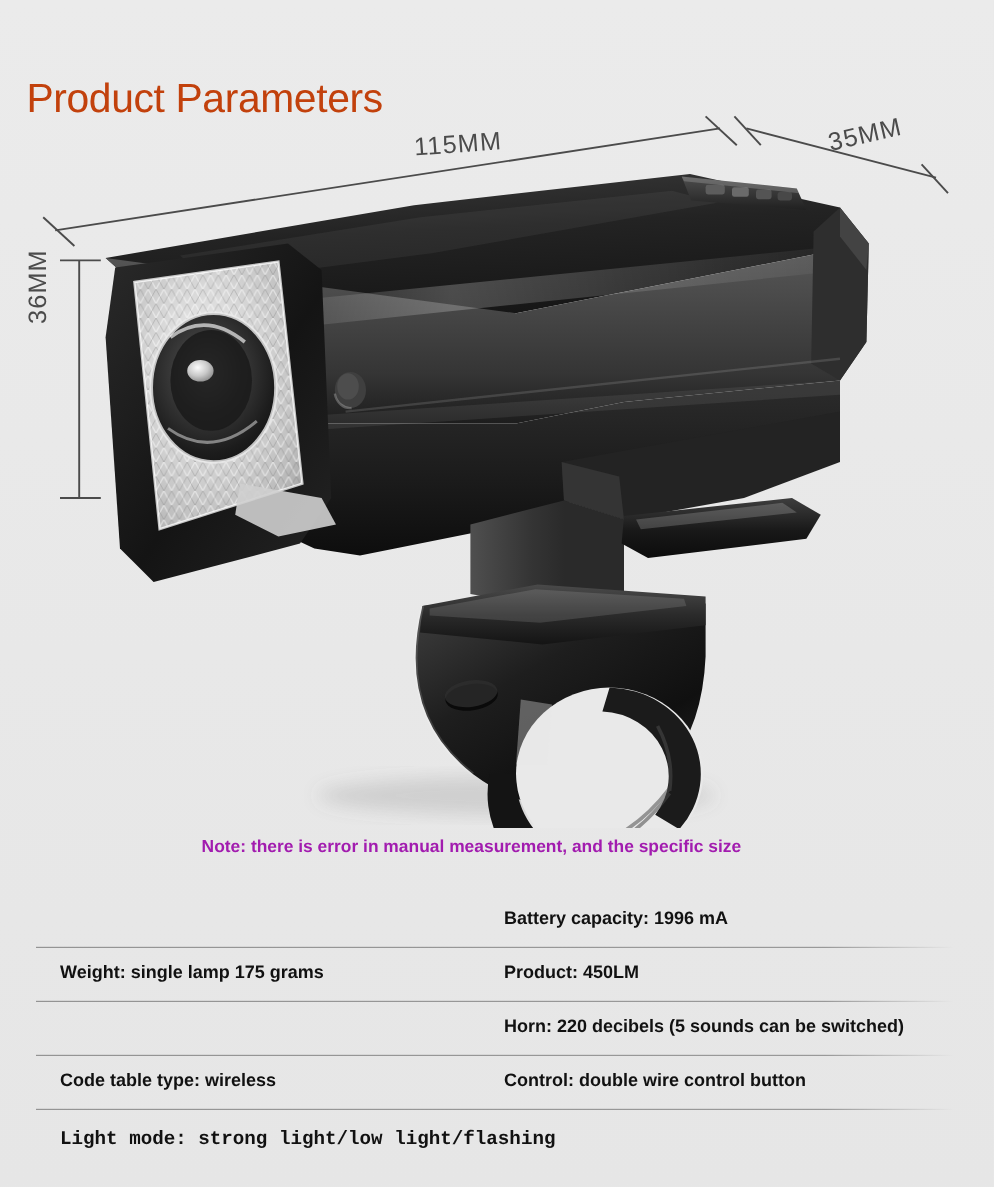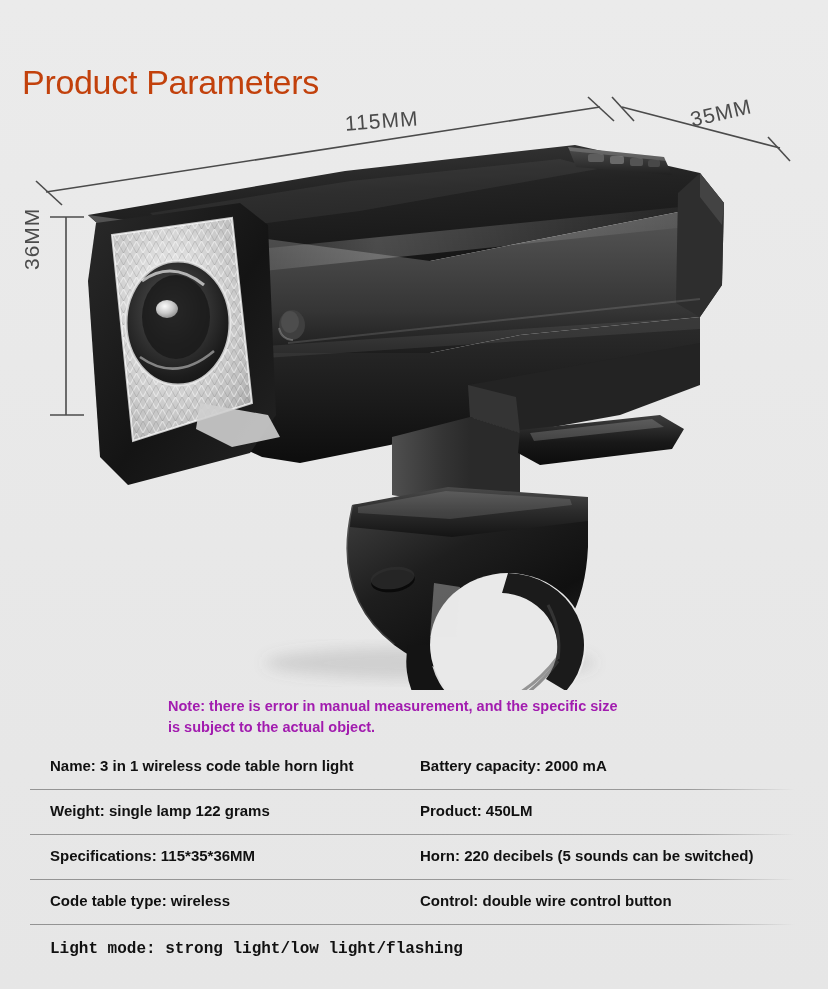--- a/index.html
+++ b/index.html
@@ -324,40 +324,37 @@
     </g>
   </svg>
 
   <div class="dim-label" id="dim-label-length">115MM</div>
   <div class="dim-label" id="dim-label-depth">35MM</div>
   <div class="dim-label" id="dim-label-height">36MM</div>
 </div>
 
 <div id="measurement-note">
   <div>Note: there is error in manual measurement, and the specific size</div>
-  <div>is subject to the actual object.</div>
 </div>
 
 <div id="spec-table">
 
   <div class="spec-row first">
 
-    <div class="spec-cell col-left">Name: 3 in 1 wireless code table horn light</div>
-    <div class="spec-cell col-right">Battery capacity: 2000 mA</div>
+    <div class="spec-cell col-right">Battery capacity: 1996 mA</div>
   </div>
 
   <div class="spec-row">
     <div class="divider"></div>
-    <div class="spec-cell col-left">Weight: single lamp 122 grams</div>
+    <div class="spec-cell col-left">Weight: single lamp 175 grams</div>
     <div class="spec-cell col-right">Product: 450LM</div>
   </div>
 
   <div class="spec-row">
     <div class="divider"></div>
-    <div class="spec-cell col-left">Specifications: 115*35*36MM</div>
     <div class="spec-cell col-right">Horn: 220 decibels (5 sounds can be switched)</div>
   </div>
 
   <div class="spec-row">
     <div class="divider"></div>
     <div class="spec-cell col-right">Control: double wire control button</div>
     <div class="spec-cell col-left">Code table type: wireless</div>
   </div>
 
   <div class="spec-row wide">

